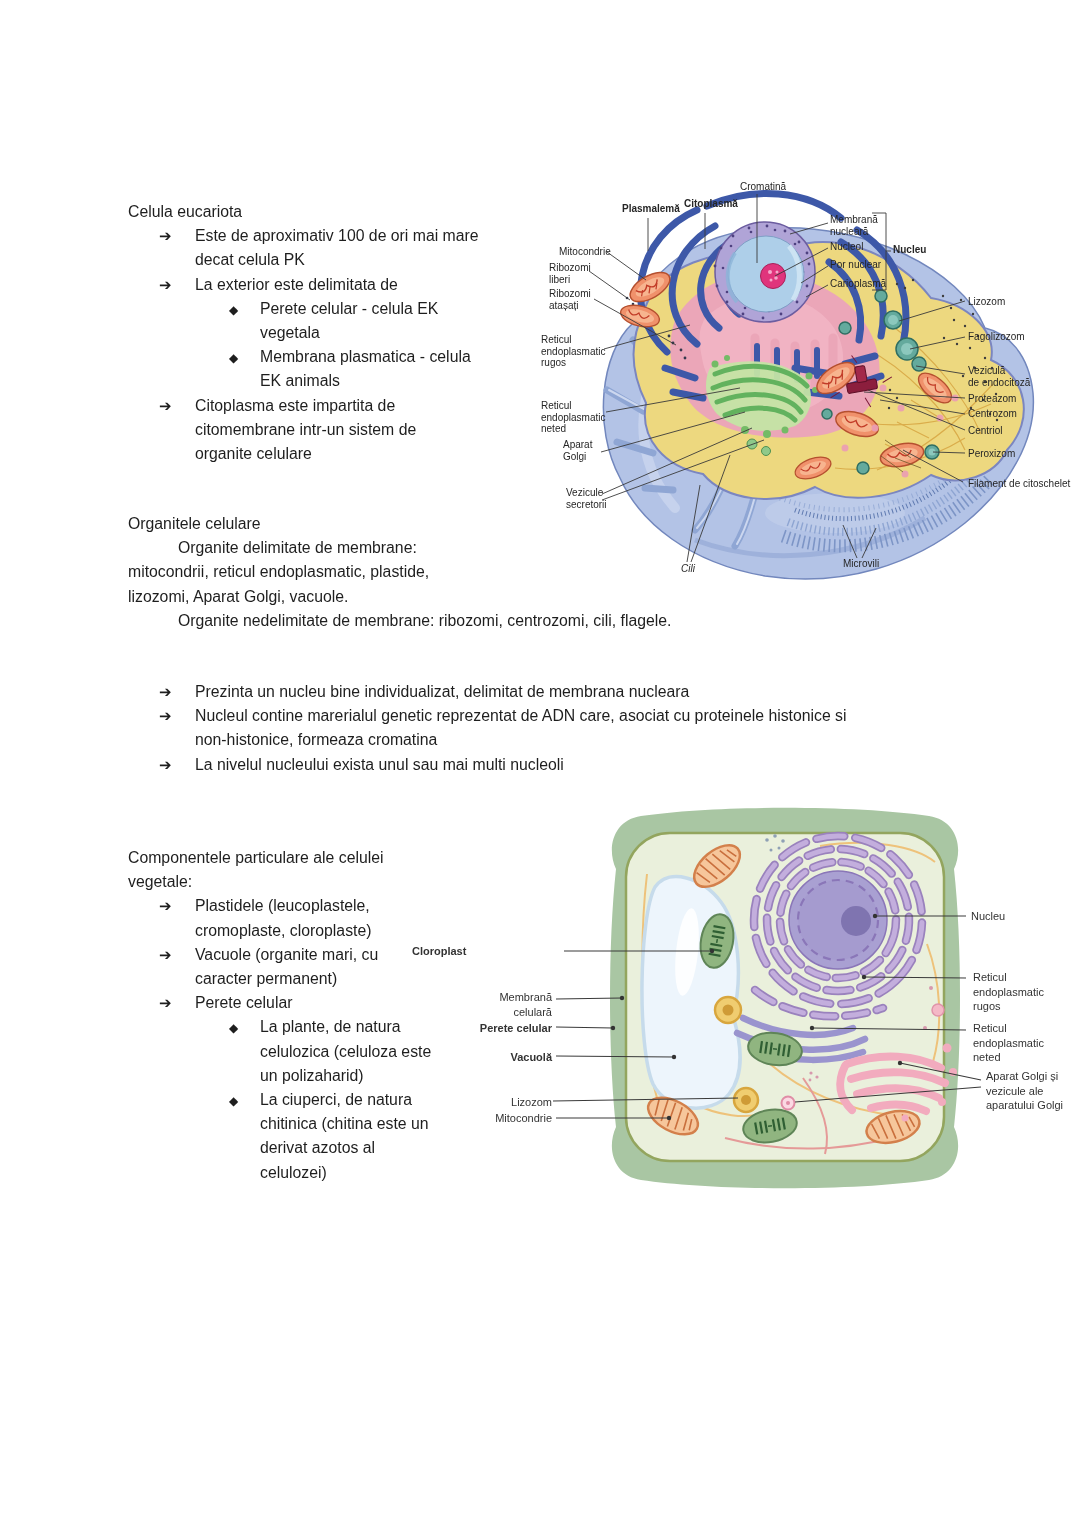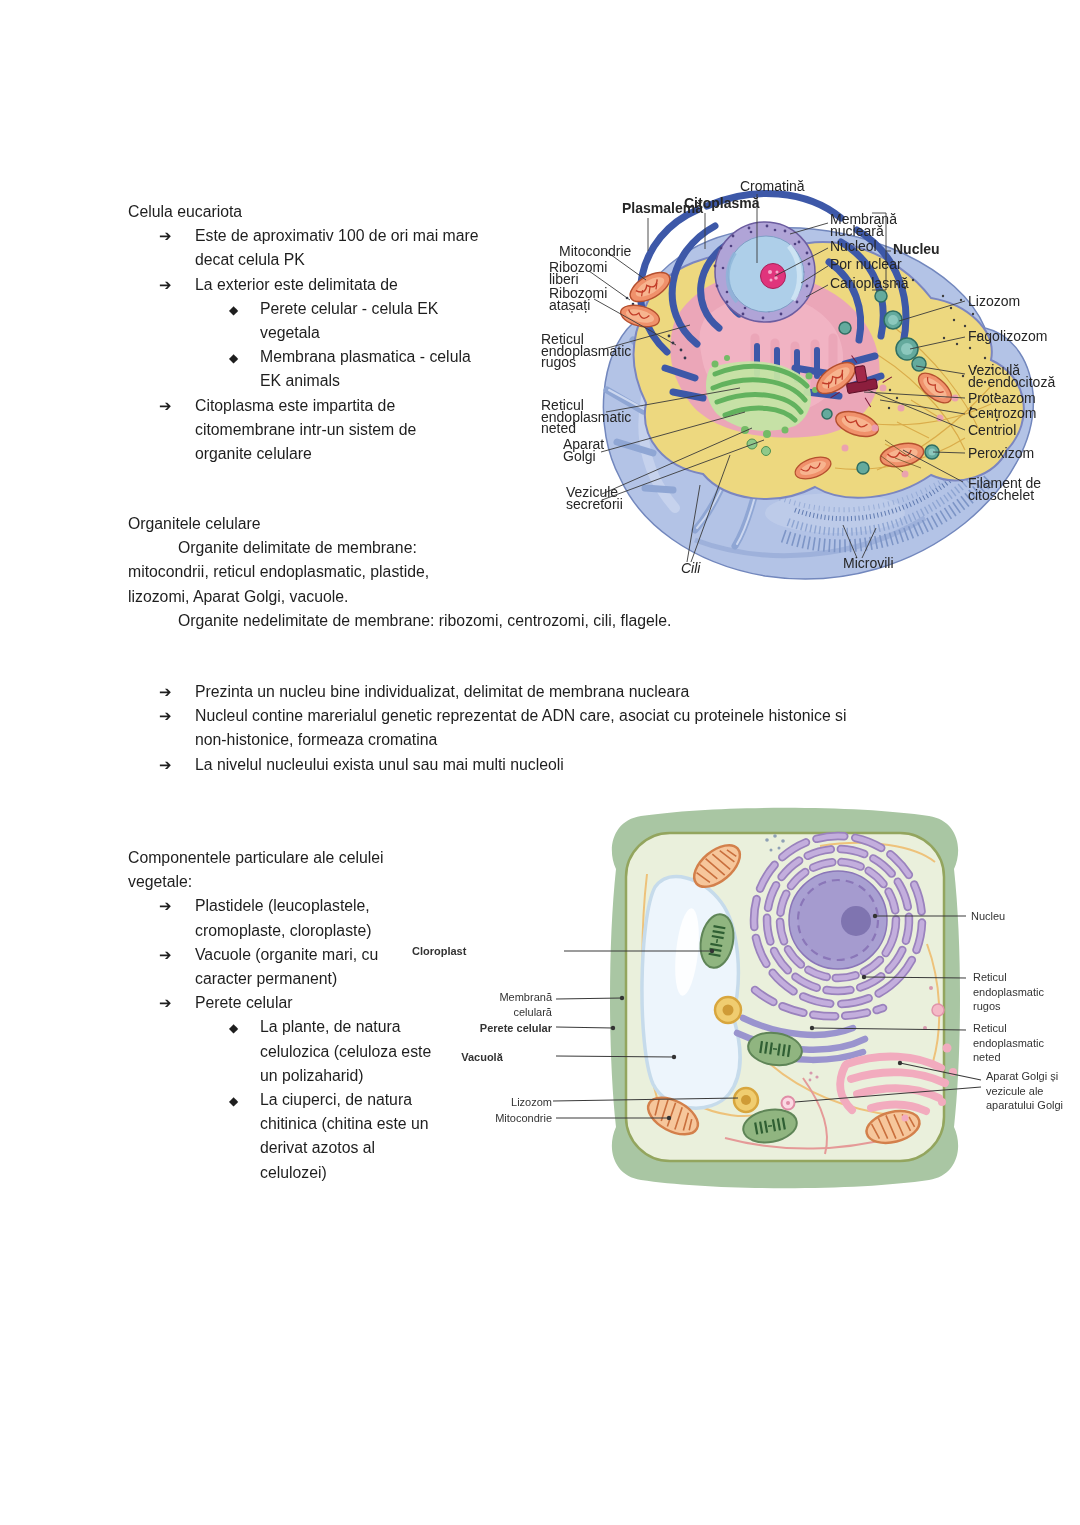--- a/index.html
+++ b/index.html
@@ -15,21 +15,21 @@
   .blt{position:absolute;top:0;color:#1e1e1e}
   .nline.b1 .blt{left:31px;font-size:15px}
   .nline.b2 .blt{left:101px;font-size:12px;top:1px}
   
   .art{position:absolute}
   .art-animal{left:545px;top:168px;width:535px;height:425px}
   .art-plant{left:595px;top:802px;width:380px;height:390px}
   .leaders{position:absolute;left:0;top:0;width:1080px;height:1525px;pointer-events:none}
   .labels{position:absolute;left:0;top:0;width:1080px;height:1525px;pointer-events:none}
   .dlabel{position:absolute;white-space:pre-line;color:#262626}
-  .labels-animal .dlabel{font-size:14px;line-height:11.6px}
+  .labels-animal .dlabel{font-size:10px;line-height:11.6px}
   .labels-plant .dlabel{font-size:11px;line-height:14.6px;color:#333}
   .dlabel.bold{font-weight:700}
 </style>
 </head>
 <body>
 
 <div class="page">
 
   <div class="nsec" style="left:128px;top:200px;width:430px">
       <div class="nline h"><span class="txt">Celula eucariota</span></div>
@@ -532,21 +532,21 @@
       <div class="dlabel" style="left: 968px; top: 448px;">Peroxizom</div>
       <div class="dlabel" style="left: 968px; top: 478px;">Filament de citoschelet</div>
       <div class="dlabel" style="left: 681px; top: 563px; font-style: italic;">Cili</div>
       <div class="dlabel" style="left: 843px; top: 558px;">Microvili</div>
     </div>
   <div class="labels labels-plant">
       <div class="dlabel bold" style="left: 412px; top: 944px; width: 140px; text-align: left;">Cloroplast</div>
       <div class="dlabel" style="left: 412px; top: 990px; width: 140px; text-align: right;">Membrană
 celulară</div>
       <div class="dlabel bold" style="left: 412px; top: 1021px; width: 140px; text-align: right;">Perete celular</div>
-      <div class="dlabel bold" style="left: 412px; top: 1050px; width: 140px; text-align: center;">Vacuolă</div>
+      <div class="dlabel bold" style="left: 412px; top: 1050px; width: 140px; text-align: right;">Vacuolă</div>
       <div class="dlabel" style="left: 412px; top: 1095px; width: 140px; text-align: right;">Lizozom</div>
       <div class="dlabel" style="left: 412px; top: 1111px; width: 140px; text-align: right;">Mitocondrie</div>
       <div class="dlabel" style="left: 971px; top: 909px;">Nucleu</div>
       <div class="dlabel" style="left: 973px; top: 970px;">Reticul
 endoplasmatic
 rugos</div>
       <div class="dlabel" style="left: 973px; top: 1021px;">Reticul
 endoplasmatic
 neted</div>
       <div class="dlabel" style="left: 986px; top: 1069px;">Aparat Golgi și

